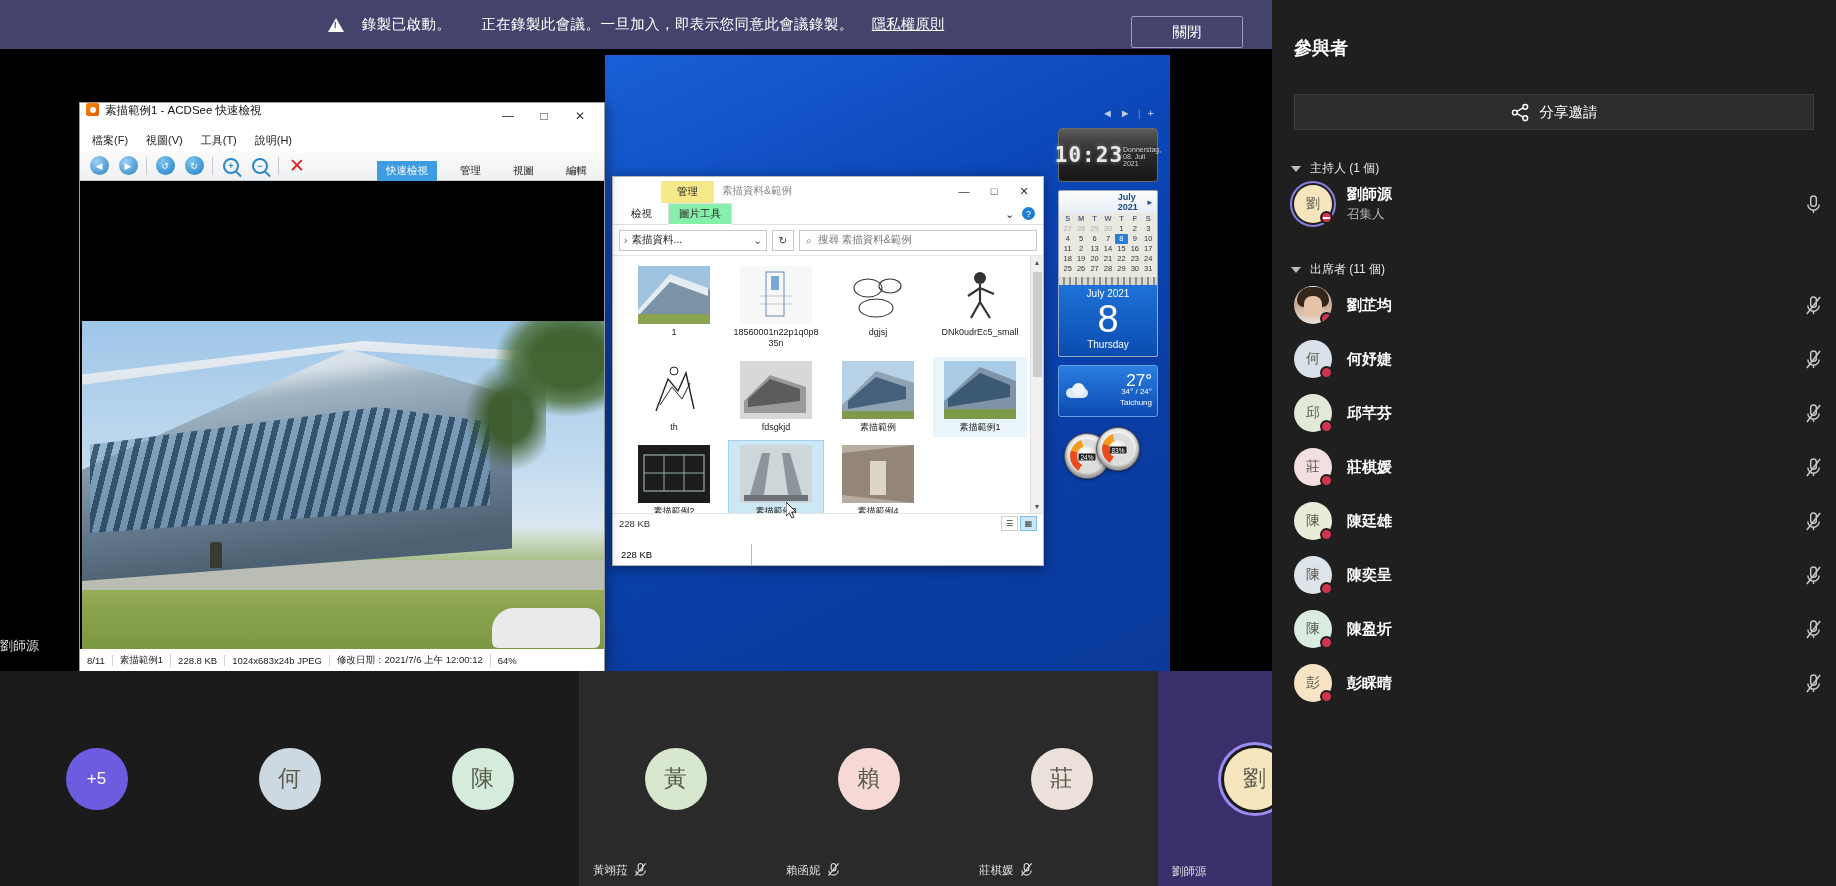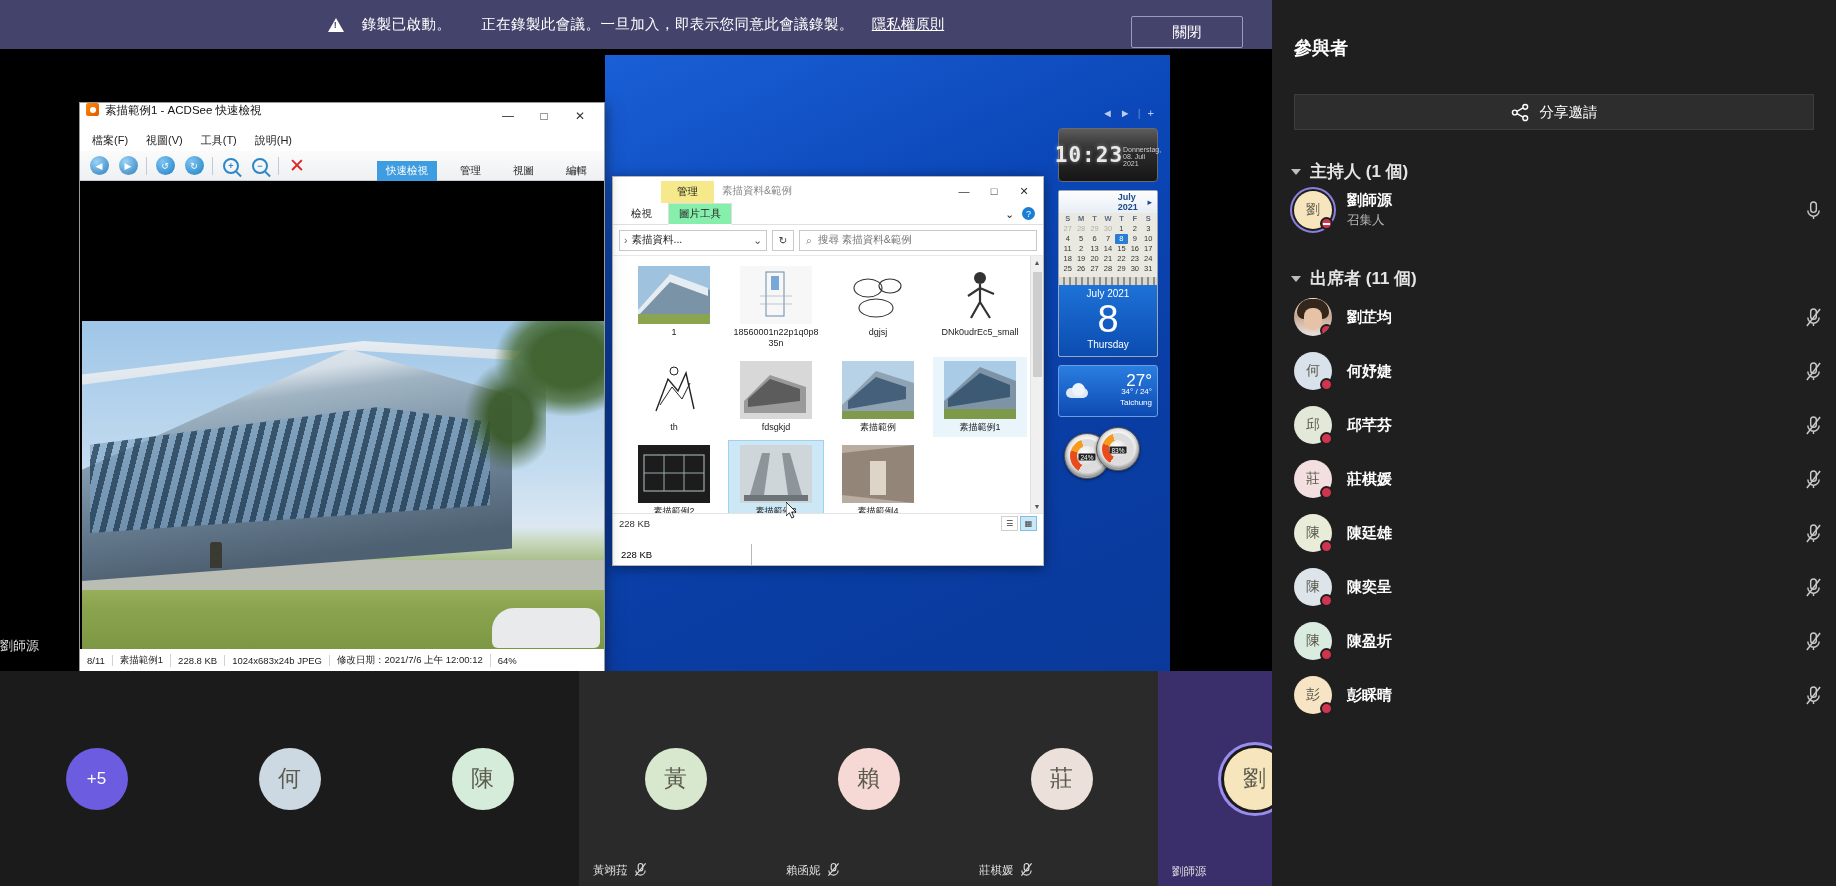--- a/index.html
+++ b/index.html
@@ -184,21 +184,21 @@
       display:flex; align-items:center; font-size:9.5px; color:#222; }
   .acd-status .cell { padding:0 7px; border-right:1px solid #d2d2d2; white-space:nowrap; }
   .acd-status .cell:last-child { border-right:none; }
 
   
   .panel { position:absolute; left:1272px; top:0; width:564px; height:886px; background:#1f1f1f; }
   .panel-title { color:#fff; font-size:18px; font-weight:bold; padding:36px 0 0 22px; }
   .share-btn { margin:34px 22px 0 22px; height:36px; background:#2d2d2d; border:1px solid #3d3d3d;
       display:flex; align-items:center; justify-content:center; gap:10px; color:#fff; font-size:14.5px; cursor:pointer; }
   .grp { margin-top:30px; }
-  .grp-head { display:flex; align-items:center; gap:9px; padding-left:19px; color:#e4e4e4; font-size:17px; cursor:pointer;font-weight:bold; }
+  .grp-head { display:flex; align-items:center; gap:9px; padding-left:19px; color:#e4e4e4; font-size:12px; cursor:pointer; }
   .caret { width:0;height:0;border-left:5px solid transparent;border-right:5px solid transparent;border-top:6px solid #bdbdbd; }
   .prow { display:flex; align-items:center; height:54px; padding-left:22px; position:relative; }
   .pav { width:38px; height:38px; border-radius:50%; display:flex; align-items:center; justify-content:center;
       font-size:14px; color:#5b5b4e; position:relative; flex:0 0 38px; }
   .pav.ring { outline:2px solid #8a7fe0; outline-offset:2px; }
   .pav .dot { position:absolute; right:-1px; bottom:-1px; width:13px; height:13px; border-radius:50%;
       background:#d1344f; border:2px solid #1f1f1f; display:flex; align-items:center; justify-content:center; }
   .pav .dot i { width:7px; height:2px; background:#fff; display:block; }
   .pav.photo-av { background:linear-gradient(180deg,#f0e5dd 0%,#c8a891 48%,#e9e2dc 100%); overflow:hidden; }
   .pav.photo-av .hair { position:absolute; left:3px; top:1px; width:32px; height:20px; background:#35261c; border-radius:16px 16px 8px 8px; }

